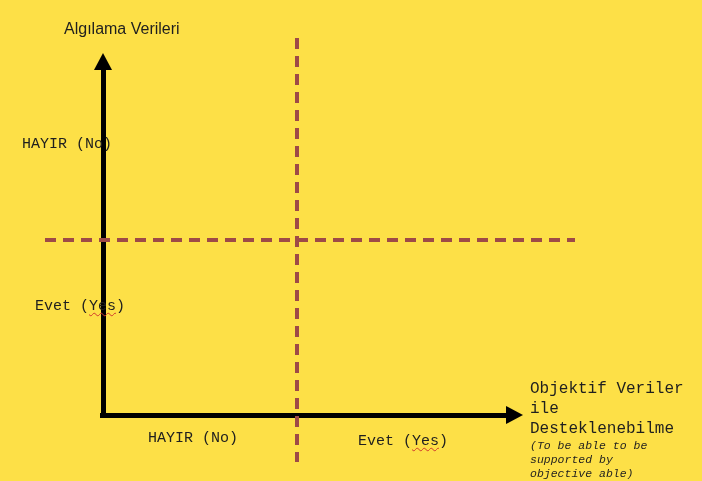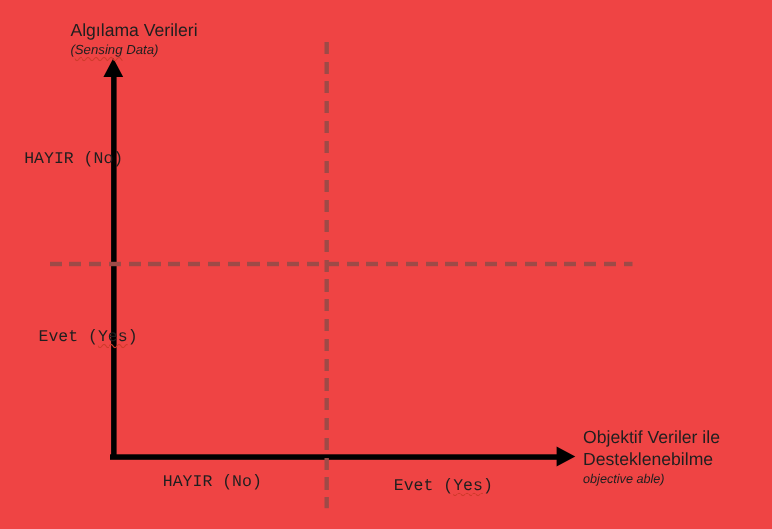--- a/index.html
+++ b/index.html
@@ -1,19 +1,19 @@
 <!DOCTYPE html>
 <html><head>
 <meta charset="utf-8">
 <style>
   html,body{margin:0;padding:0;background:#fff;}
   #canvas{
     position:relative;
     width:702px;height:481px;
-    background:#ef4444;
+    background:#fde047;
     font-family:"Liberation Sans", sans-serif;
     color:#1f1f1f;
     overflow:hidden;
   }
   .abs{position:absolute;}
 
   
   .axis-shaft-v{left:101px;top:68px;width:5px;height:349px;background:#000;}
   .axis-shaft-h{left:100px;top:413px;width:407px;height:5px;background:#000;}
   .arrow-up{
@@ -41,21 +41,21 @@
   .y-title{left:64px;top:19px;line-height:19px;}
   .y-title .main{font-size:16px;}
   .y-title .sub{font-size:12px;font-style:italic;line-height:15px;}
 
   .lbl{font-size:15px;white-space:nowrap;font-family:Liberation Mono, monospace;}
   .lbl-hayir-left{left:22px;top:136px;}
   .lbl-evet-left{left:35px;top:298px;}
   .lbl-hayir-bottom{left:148px;top:430px;}
   .lbl-evet-bottom{left:358px;top:433px;}
 
-  .x-title{left:530px;top:389px;}
+  .x-title{left:530px;top:379px;font-family:Liberation Mono, monospace;}
   .x-title .main{font-size:16px;line-height:20px;}
   .x-title .sub{font-size:11.5px;font-style:italic;line-height:14px;}
 
   .misspelled{
     text-decoration:underline;
     text-decoration-style:wavy;
     text-decoration-color:#d03a2b;
     text-decoration-thickness:1px;
     text-underline-offset:2px;
   }
@@ -68,28 +68,28 @@
   <div class="abs axis-shaft-v"></div>
   <div class="abs arrow-up"></div>
   <div class="abs axis-shaft-h"></div>
   <div class="abs arrow-right"></div>
 
   <div class="abs dash-h"></div>
   <div class="abs dash-v"></div>
 
   <div class="abs y-title">
     <div class="main">Algılama Verileri</div>
-    <div class="sub"><span>(</span><span class="misspelled">Sensing</span><span> Data)</span></div>
   </div>
 
   <div class="abs lbl lbl-hayir-left">HAYIR (No)</div>
   <div class="abs lbl lbl-evet-left"><span>Evet (</span><span class="misspelled">Yes</span><span>)</span></div>
 
   <div class="abs lbl lbl-hayir-bottom">HAYIR (No)</div>
   <div class="abs lbl lbl-evet-bottom"><span>Evet (</span><span class="misspelled">Yes</span><span>)</span></div>
 
   <div class="abs x-title">
     <div class="main">Objektif Veriler ile</div>
     <div class="main">Desteklenebilme</div>
+    <div class="sub">(To be able to be supported by</div>
     <div class="sub">objective able)</div>
   </div>
 
 </div>
 
 </body></html>

